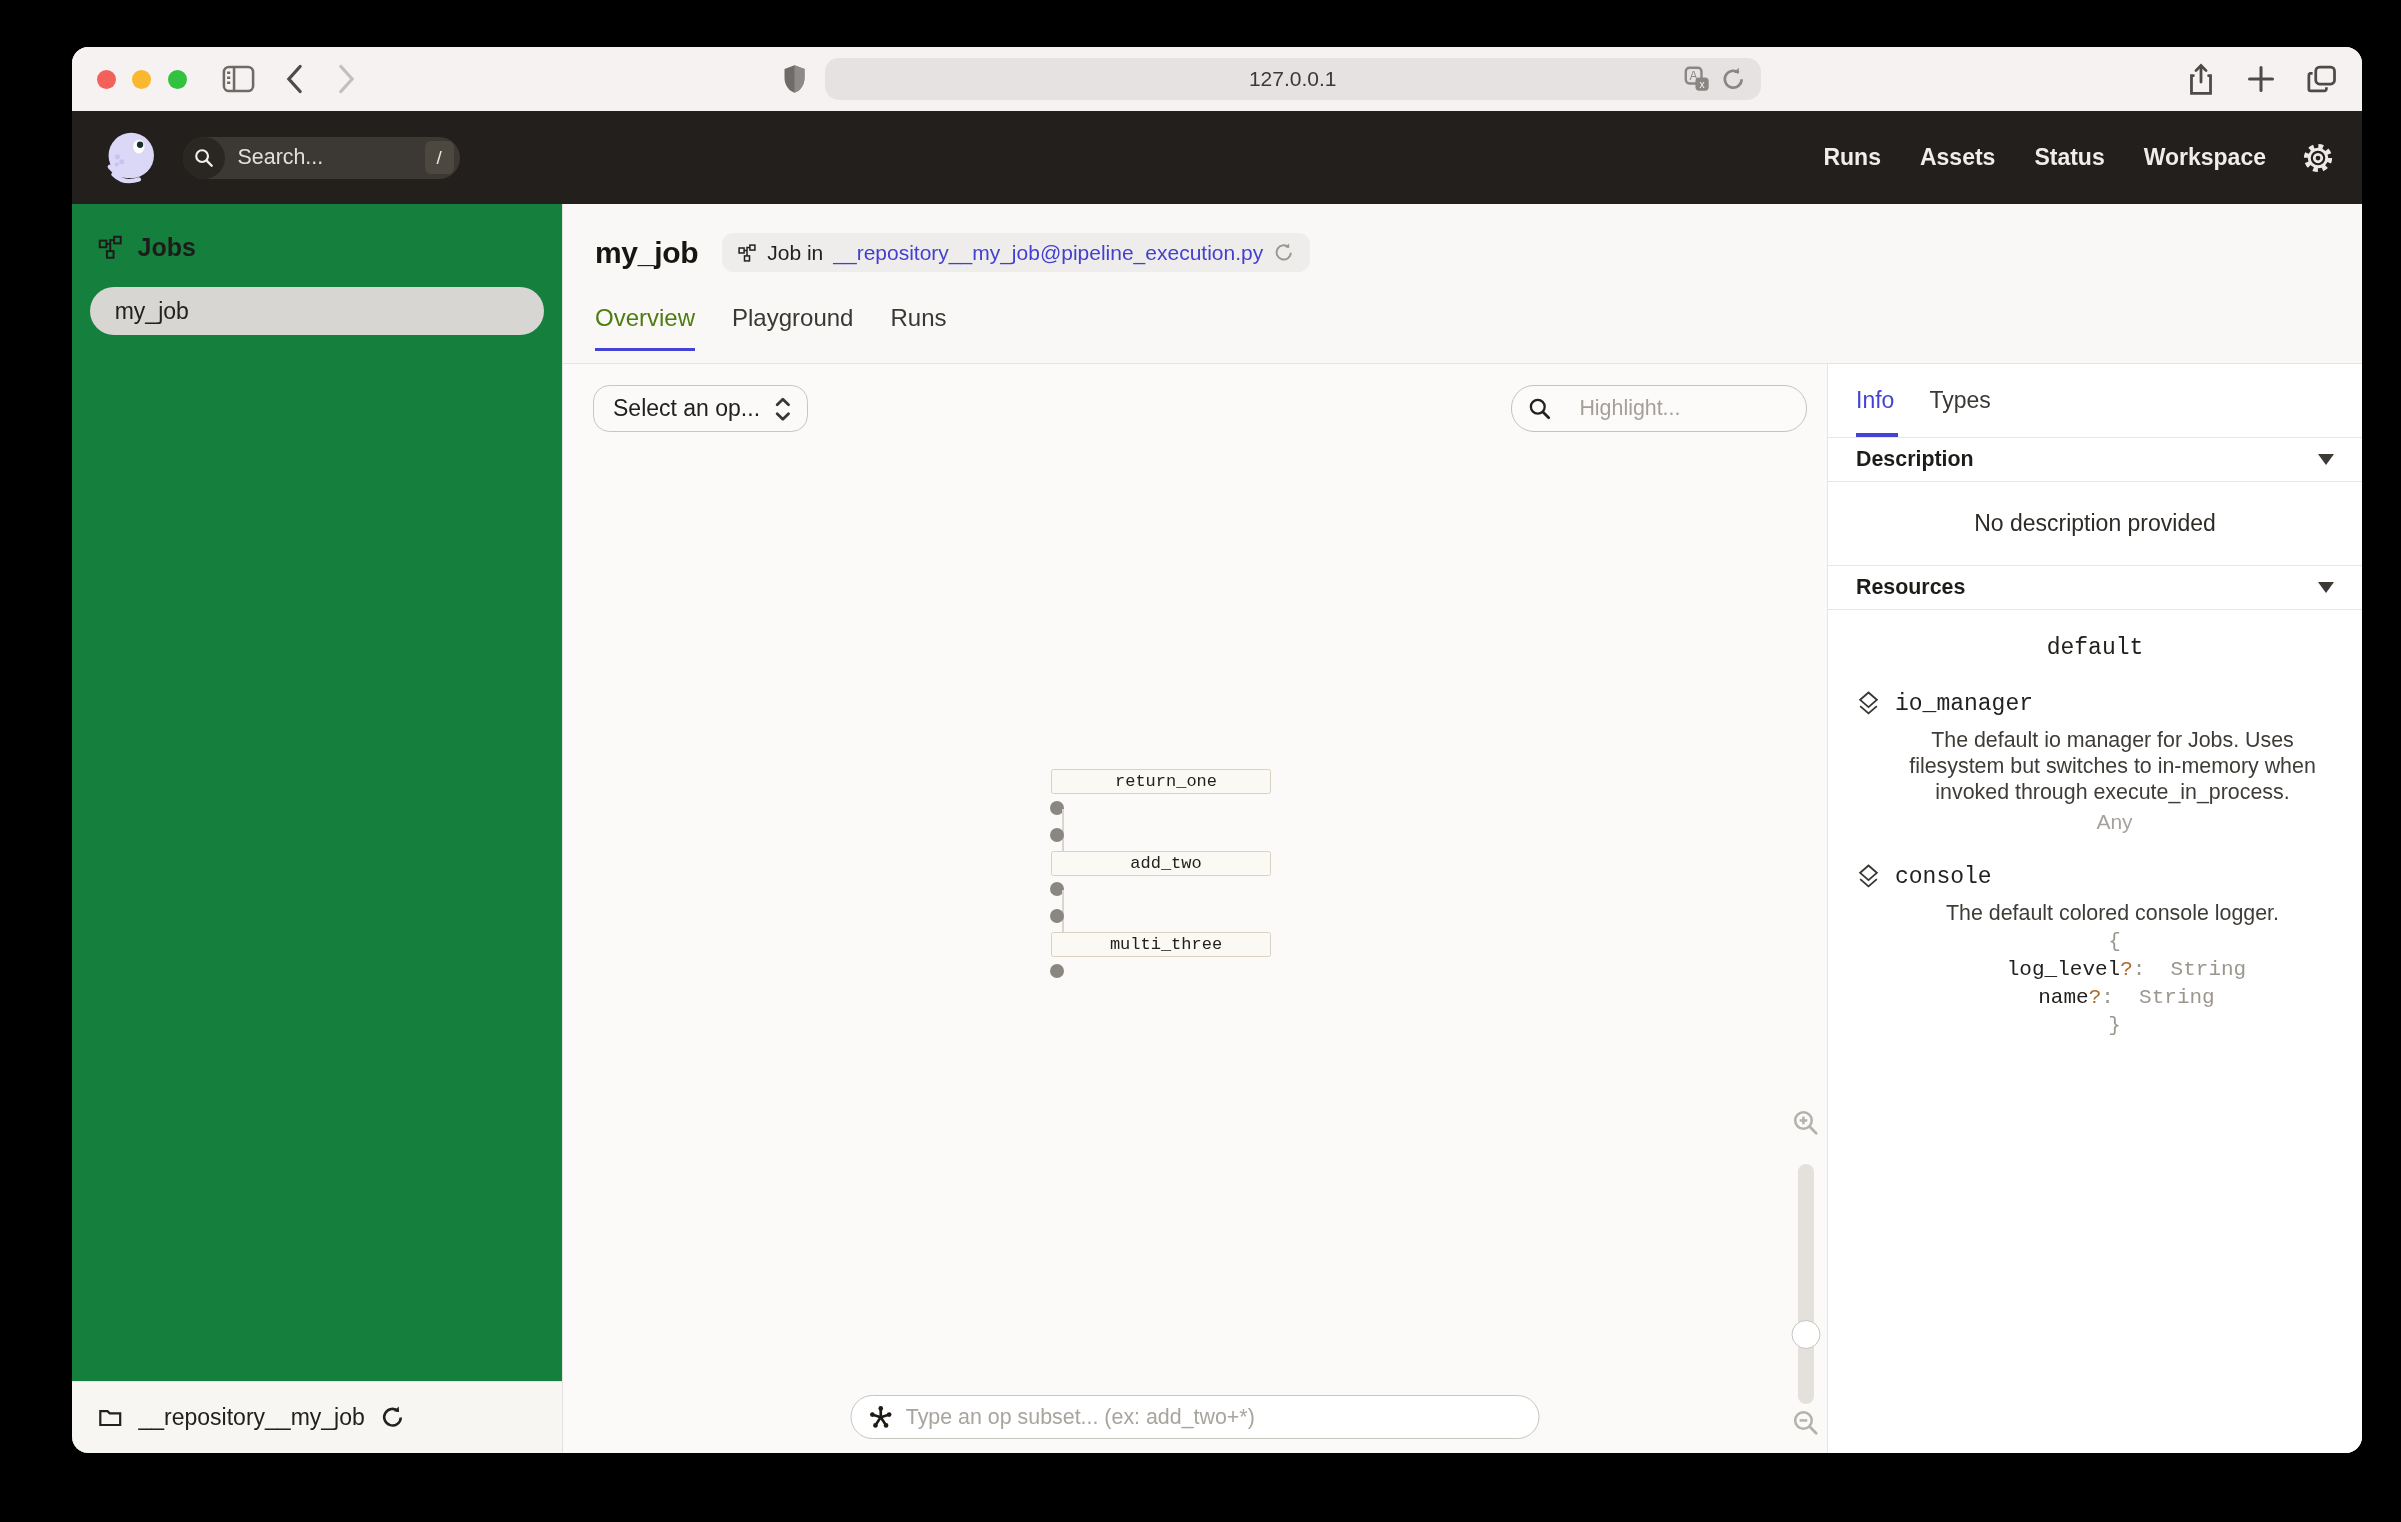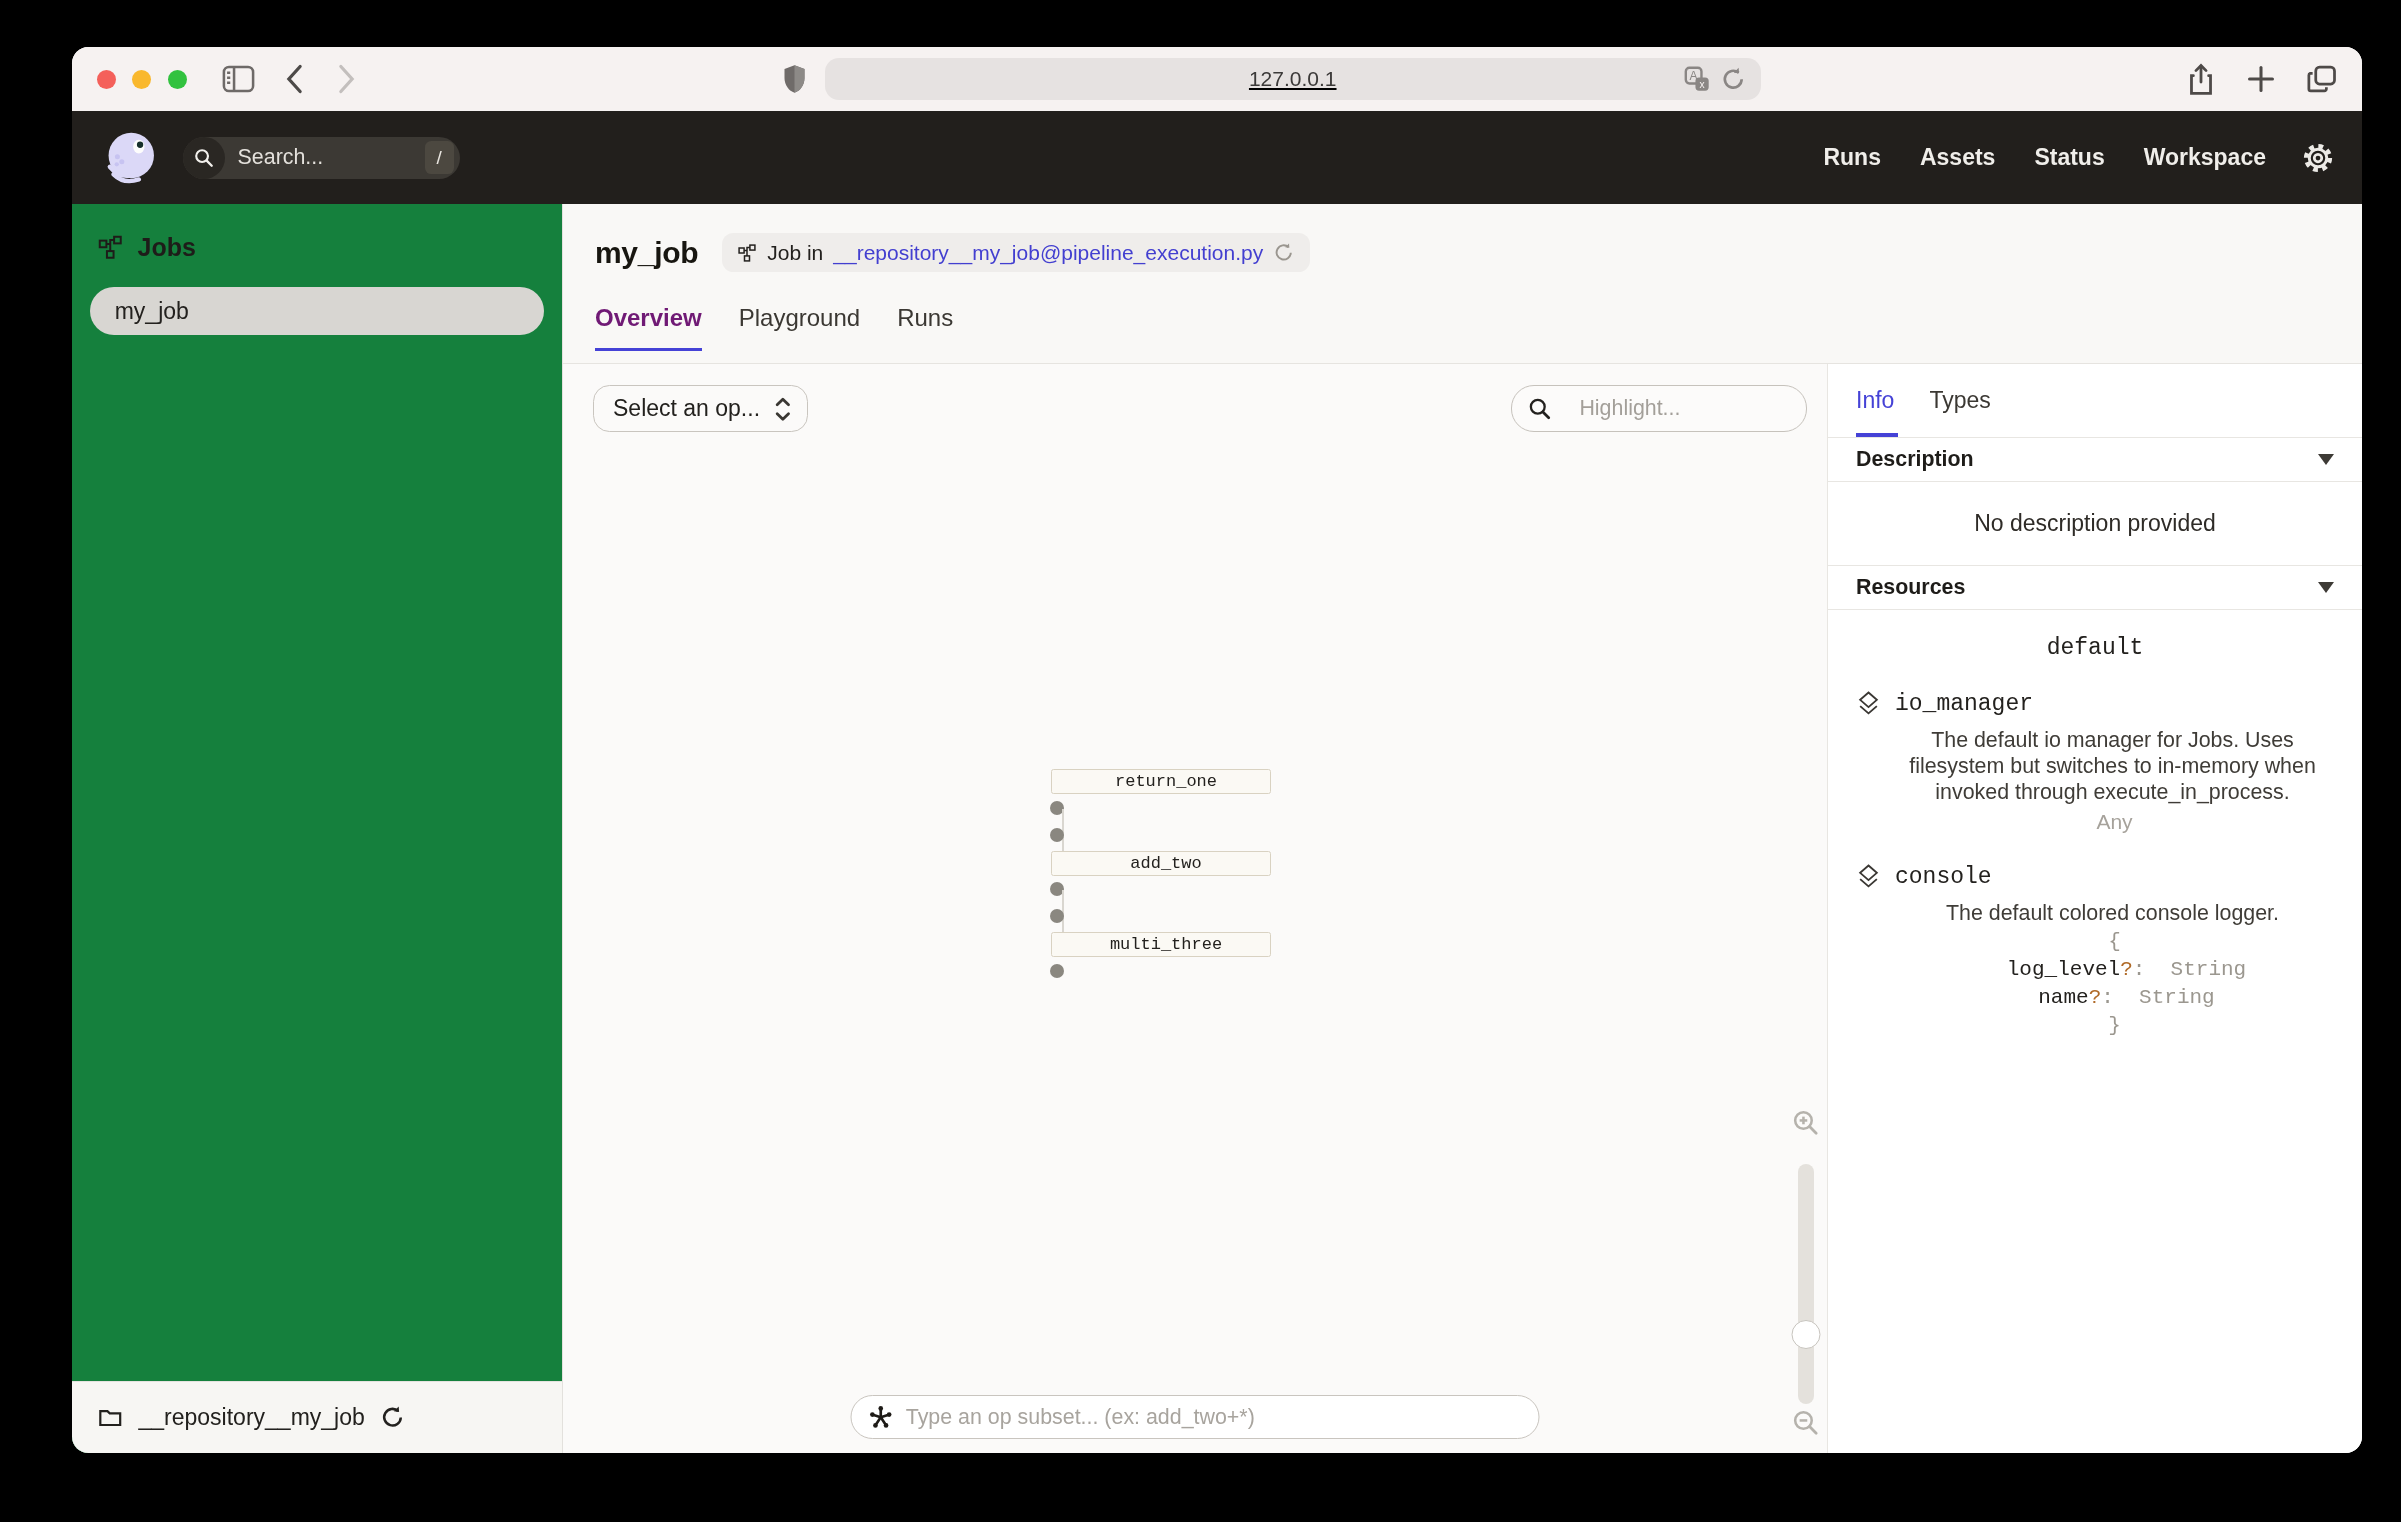--- a/index.html
+++ b/index.html
@@ -1,21 +1,21 @@
 <!DOCTYPE html>
 <html style="font-size:10px"><head>
 <meta charset="utf-8">
 <style>
   * { margin:0; padding:0; box-sizing:border-box; }
   html,body { width:2401px; height:1522px; background:#000; font-family:"Liberation Sans", sans-serif; }
   .window { position:absolute; left:72px; top:47px; width:2290px; height:1406px;
             border-radius:16.4px; overflow:hidden; background:#fff; display:flex; flex-direction:column; }
 
   
-  .chrome { height:64px; background:#f6f2f1; display:flex; align-items:center; padding:0 25px; flex:none;text-decoration:underline; }
+  .chrome { height:64px; background:#f6f2f1; display:flex; align-items:center; padding:0 25px; flex:none; }
   .lights { display:flex; gap:16.4px; margin-right:35px; }
   .light { width:19px; height:19px; border-radius:50%; }
   .light.red{background:#f4605a;} .light.yellow{background:#f9b82d;} .light.green{background:#32c23f;}
   .chrome-icon { display:flex; align-items:center; justify-content:center; }
   .chrome .spacer { flex:1; }
   .urlbar { width:936px; height:42px; background:#e6e2e1; border-radius:14px; display:flex;
             align-items:center; justify-content:center; position:relative; }
   .urlbar-text { font-size:21px; color:#3c3a39; }
   .urlbar-icons { position:absolute; right:14px; top:0; height:100%; display:flex; align-items:center; gap:10px; }
 
@@ -50,21 +50,21 @@
   .main-header { height:160px; flex:none; background:#f9f8f6; border-bottom:1.3px solid #e6e4e0;
                  padding:29px 0 0 32px; }
   .title-row { display:flex; align-items:center; gap:24px; }
   .page-title { font-size:30px; font-weight:700; color:#181610; letter-spacing:-0.3px; }
   .tagpill { display:flex; align-items:center; gap:10px; background:#efedeb; border-radius:11.4px;
              height:39px; padding:0 15px; }
   .tagpill .pre { font-size:21px; color:#23211e; }
   .tagpill .lnk { font-size:21px; color:#433fd0; cursor:pointer; }
   .tabs { display:flex; gap:37px; margin-top:32px; }
   .tab { font-size:24px; font-weight:500; color:#3b3833; padding-bottom:16.4px; cursor:pointer; }
-  .tab.active { color:#701a75; border-bottom:3.8px solid #4542d6;font-weight:bold; }
+  .tab.active { color:#4d7c0f; border-bottom:3.8px solid #4542d6; }
 
   .content-body { flex:1; display:flex; min-height:0;text-align:center; }
 
   
   .graph-panel { flex:1; background:#fbfaf9; position:relative; min-width:0; }
   .select-op { position:absolute; left:30px; top:21.4px; height:47px; border:1.3px solid #c9c5bf;
                background:#fbfaf9; border-radius:16.4px; display:flex; align-items:center; gap:14px;
                padding:0 15px 0 19px; cursor:pointer; }
   .select-op .lbl { font-size:23px; color:#23211e; }
   .highlight-box { position:absolute; right:20px; top:21.4px; width:296px; height:47px; border:1.3px solid #c6c2bc;

